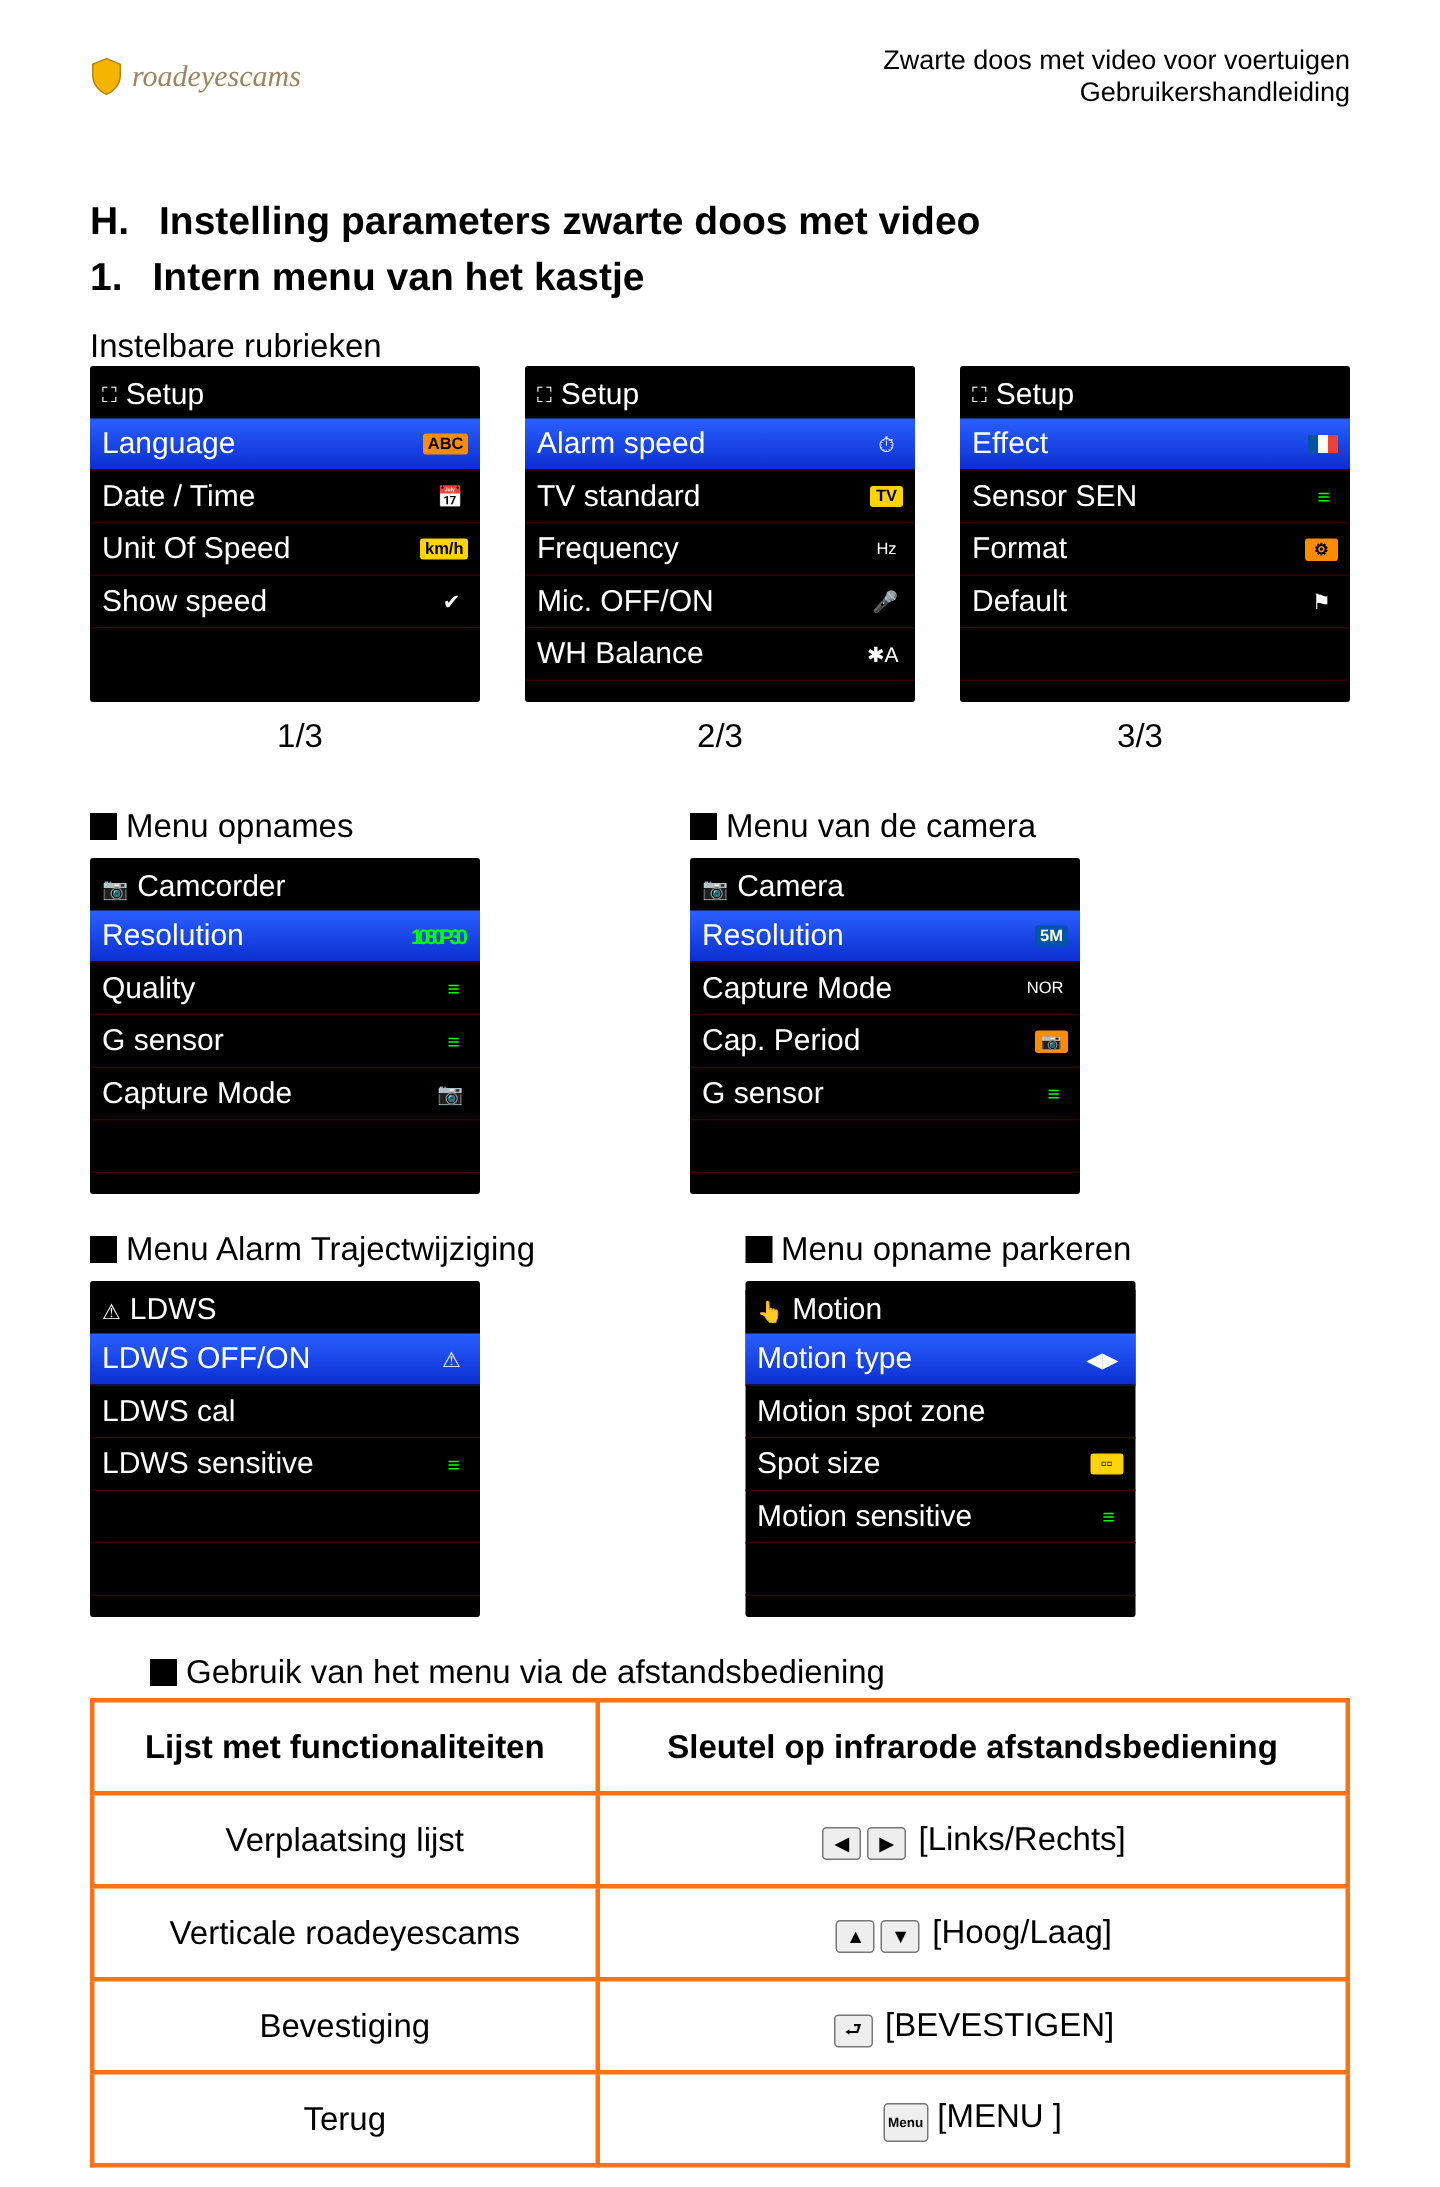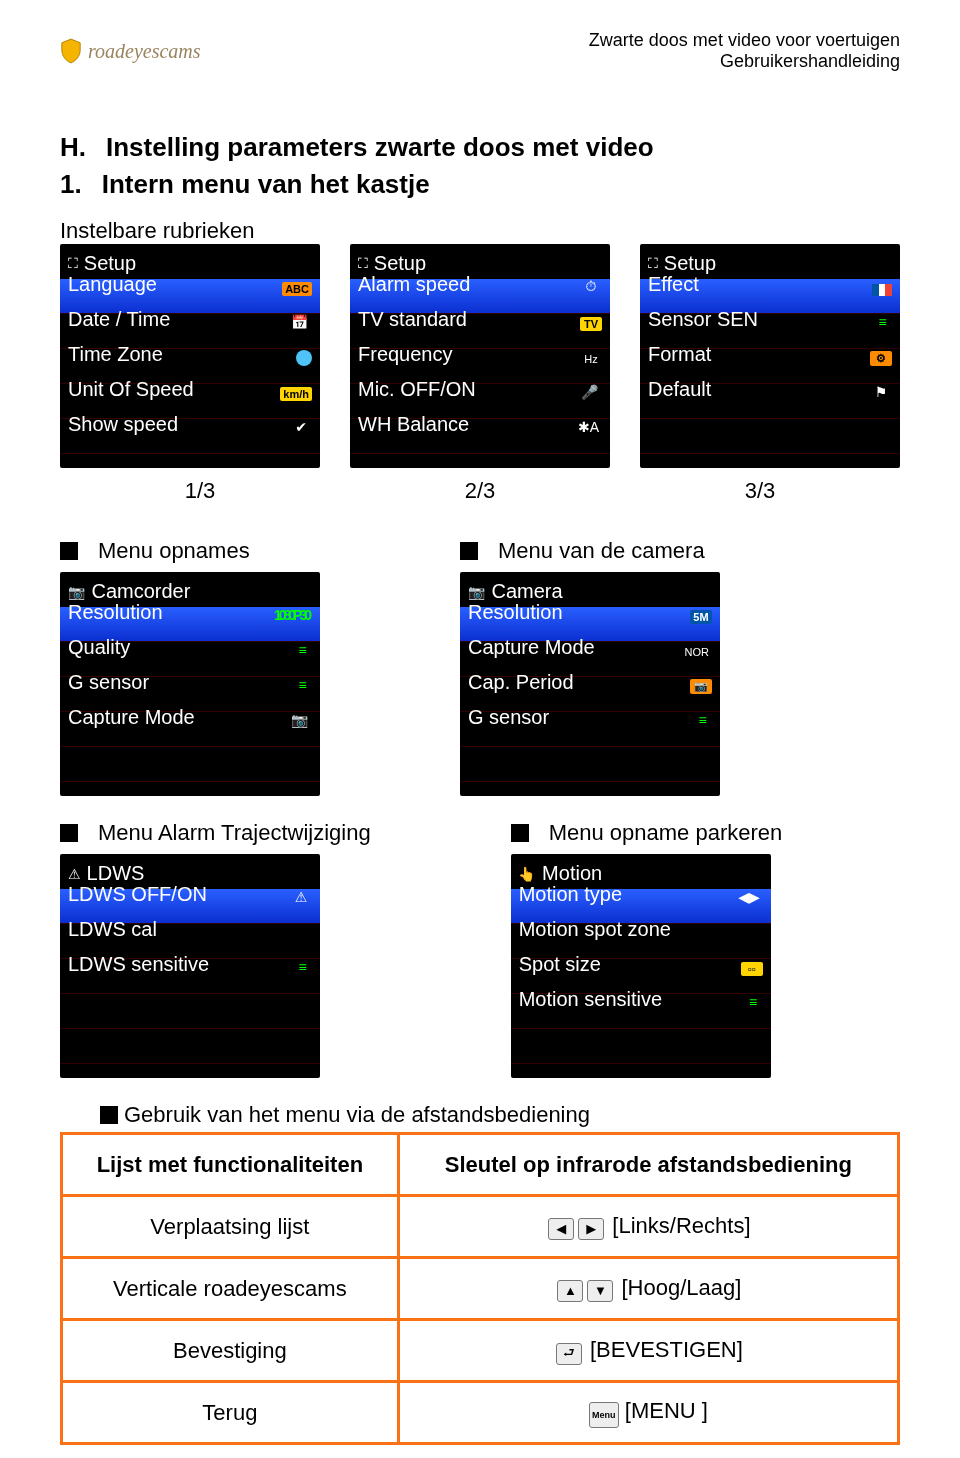--- a/index.html
+++ b/index.html
@@ -69,21 +69,21 @@
     color:#fff;
     font-size: 20px;
     padding: 2px 8px 4px 8px;
     display:flex;
     align-items:center;
     gap:6px;
   }
   .menu-item {
     display:flex;
     justify-content:space-between;
-    align-items:flex-end;
+    align-items:center;
     color:#fff;
     font-size: 20px;
     padding: 17px 8px;
     border-bottom: 1px solid #300;
     height: 20px;
   }
   .menu-item.sel {
     background: linear-gradient(#2a5fff,#0b2fd0);
     color:#fff;
   }
@@ -111,21 +111,21 @@
   .two-col {
     display:flex;
     gap: 140px;
     margin-bottom: 24px;
   }
   .col-label {
     font-size: 22px;
     margin-bottom: 8px;
     display:flex;
     align-items:center;
-    gap:20px;
+    gap:6px;
   }
   .sq {
     display:inline-block;
     width:18px; height:18px;
     background:#000;
     flex-shrink:0;
   }
   .use-head {
     font-size: 22px;
     display:flex;
@@ -209,24 +209,20 @@
         <span style="font-size: 14px;">⛶</span>
         <span>Setup</span>
       </div>
       <div class="menu-item sel">
         <span class="lbl">Language</span>
         <span class="badge b-orange">ABC</span>
       </div>
       <div class="menu-item">
         <span class="lbl">Date / Time</span>
         <span class="badge b-icon">📅</span>
-      </div>
-      <div class="menu-item">
-        <span class="lbl">Time Zone</span>
-        <span class="globe"></span>
       </div>
       <div class="menu-item">
         <span class="lbl">Unit Of Speed</span>
         <span class="badge b-yellow">km/h</span>
       </div>
       <div class="menu-item">
         <span class="lbl">Show speed</span>
         <span class="badge b-icon">✔</span>
       </div>
     </div>

